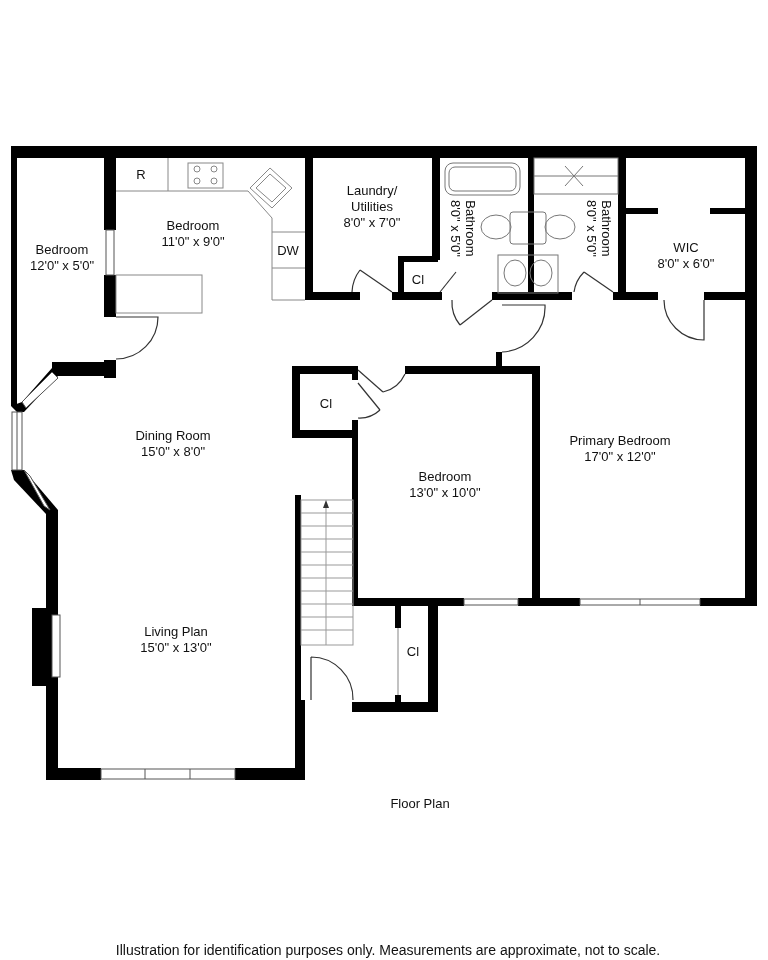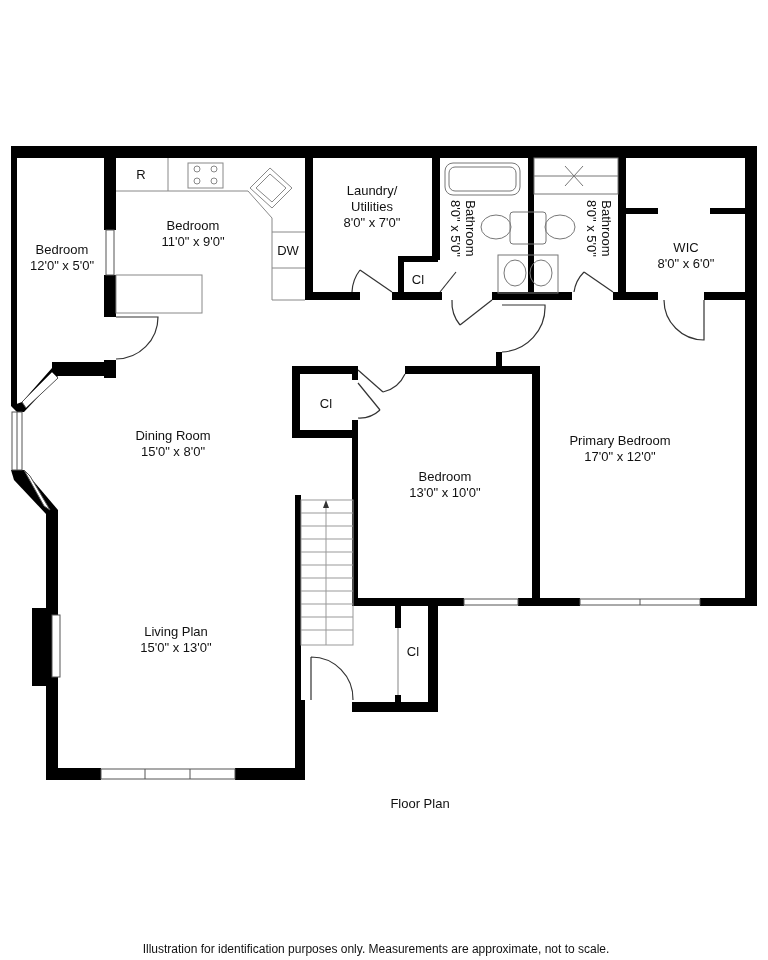--- a/index.html
+++ b/index.html
@@ -1,21 +1,21 @@
 <!DOCTYPE html>
 <html><head>
 <meta charset="utf-8">
 <style>
   html,body{margin:0;padding:0;background:#fff;}
   body{width:768px;height:960px;position:relative;overflow:hidden;font-family:"Liberation Sans",sans-serif;color:#111;}
   svg{position:absolute;left:0;top:0;}
   .lbl{position:absolute;font-size:13px;text-align:center;line-height:16px;white-space:nowrap;transform:translateX(-50%);}
   .vlbl{position:absolute;font-size:13px;line-height:15px;white-space:nowrap;transform:rotate(90deg);transform-origin:left top;text-align:center;}
   .caption{position:absolute;font-size:13px;left:408px;transform:translateX(-50%);white-space:nowrap;margin-left:12px;}
-  .disc{position:absolute;font-size:12px;left:376px;transform:translateX(-50%);white-space:nowrap;}
+  .disc{position:absolute;font-size:14px;left:388px;transform:translateX(-50%);white-space:nowrap;}
 </style>
 </head>
 <body>
 
 <svg width="768" height="960" viewBox="0 0 768 960">
   <g fill="#000">
 
     <rect x="11" y="146" width="746" height="12"></rect>
 
     <rect x="745" y="146" width="12" height="460"></rect>

